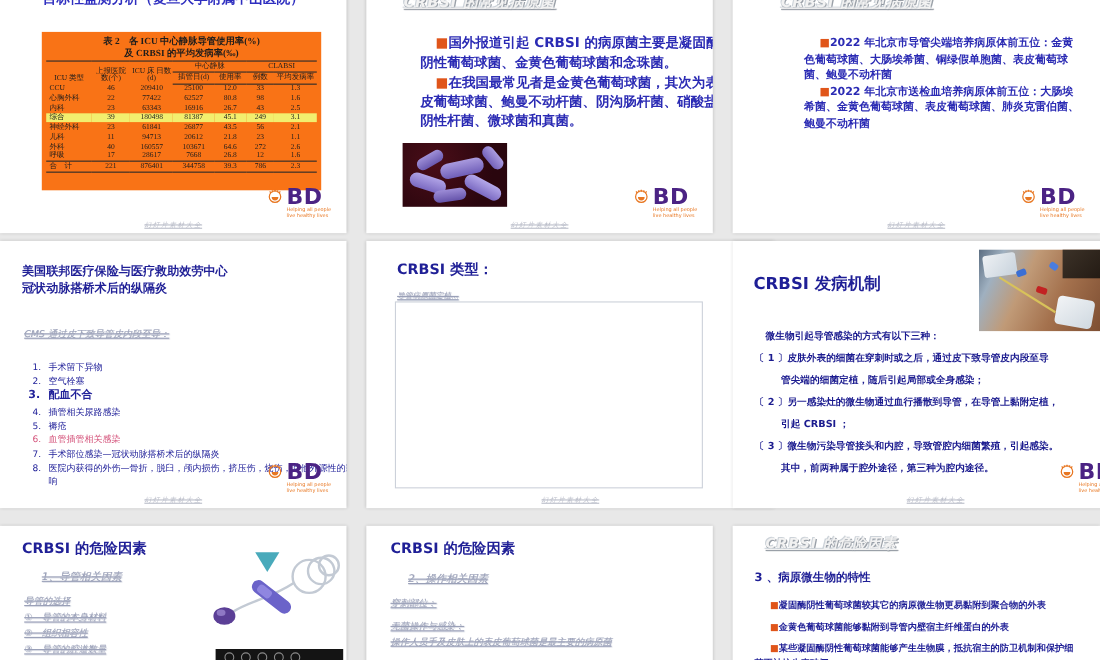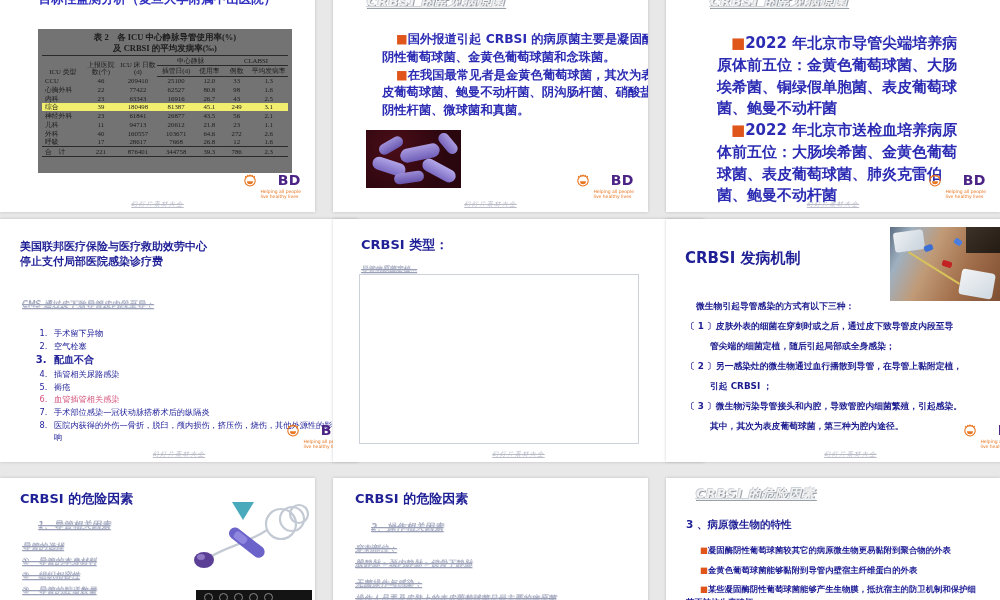--- a/index.html
+++ b/index.html
@@ -11,55 +11,55 @@
 
   
   .wm { position:absolute; bottom:3px; left:50%; transform:translateX(-50%);
         font-size:6px; font-style:italic; color:#babdc9; letter-spacing:1.5px;
         text-decoration:underline line-through; white-space:nowrap; }
 
   
   .bd { position:absolute; right:14px; bottom:12px; display:grid;
         grid-template-columns:auto auto; column-gap:2px; align-items:center; }
   .bd svg { width:16px; height:16px; }
-  .bd-tx { font-weight:bold; font-size:14px; color:#4b2384; line-height:1; letter-spacing:.5px;text-align:right; }
+  .bd-tx { font-weight:bold; font-size:20px; color:#4b2384; line-height:1; letter-spacing:.5px; }
   .bd-tag { grid-column:2; font-size:4.5px; color:#e87722; line-height:1.25; margin-top:1px; }
 
   
   .fancy { font-style:italic; font-weight:bold; letter-spacing:1px;
            color:#f2f2f2; text-shadow:1px 1px 0 #9aa0a8, -1px -1px 0 #cdd3d9, 0 1px 0 #8d949c;
            text-decoration:underline; white-space:nowrap; }
 
   
   .gb { color:#9aa0b8; font-style:italic; text-decoration:underline line-through;
         text-shadow:.5px .5px 0 #c8ccd8; white-space:nowrap; }
 
   
   .scan { position:absolute; left:38px; top:62px; width:254px; height:144px;
-          background:#737373; padding-top:3px; font-family:"Liberation Serif","DejaVu Serif",serif; color:#1c1c1c; }
+          background:#f97316; padding-top:3px; font-family:"Liberation Serif","DejaVu Serif",serif; color:#1c1c1c; }
   .scan .cap { text-align:center; font-weight:bold; font-size:8.5px; line-height:1.25; }
   table.icu { border-collapse:collapse; margin:2px auto 0; width:246px;
               font-size:6.8px; line-height:1.05; border-top:1.4px solid #2a2a2a; border-bottom:1.4px solid #2a2a2a; }
   table.icu th { font-weight:normal; padding:1px 1px; text-align:center; vertical-align:bottom; }
   table.icu .grp { border-bottom:.8px solid #2a2a2a; }
   table.icu thead tr:last-child th { border-bottom:.9px solid #2a2a2a; }
   table.icu td { padding:.8px 1.5px; text-align:center; white-space:nowrap; }
   table.icu td:first-child { text-align:left; padding-left:3px; }
   table.icu tr.hl td { background:#f2ee6e; }
   table.icu tr.total td { border-top:.9px solid #2a2a2a; }
 
   
   .bodytext { position:absolute; font-weight:bold; color:#2b2bb4;margin-left:21px; }
   .bodytext p { text-indent:14px; }
   .sq { color:#e0551a; font-style:normal; }
 
   
   .s4-h { font-weight:bold; color:#1f1f96; font-size:11px; line-height:1.35; }
   .s4-h .en { font-family:"DejaVu Sans Mono","Liberation Mono",monospace; font-size:10px; letter-spacing:.5px; }
-  ol.cms { margin-left:30px; font-size:8.2px; color:#22229a; line-height:1.55; }
+  ol.cms { margin-left:20px; font-size:8.2px; color:#22229a; line-height:1.55; }
   ol.cms li { padding-left:4px; }
   ol.cms li.big { font-size:10px; font-weight:bold; }
   ol.cms li.red { color:#d4527a; }
 
   
   .s6-body { position:absolute; left:20px; top:82px; width:300px;
              color:#1b1b8f; font-weight:600; font-size:8.8px; line-height:1.25; }
   .s6-body div { margin-bottom:9px; }
   .s6-body .ind { margin-left:24px; }
 
@@ -240,44 +240,44 @@
       <span class="bd-tx">BD</span>
       <span class="bd-tag">
         <span>Helping all people</span><br><span>live healthy lives</span>
       </span>
     </div>
     <div class="wm">幻灯片素材大全</div>
   </div>
 
   <div class="slide" style="left:666px;top:-33px;width:334px;height:245px;">
     <div class="fancy" style="position:absolute;left:44px;top:26px;font-size:13px;">CRBSI 的常见病原菌</div>
-    <div class="bodytext" style="left:30px;top:66px;width:252px;font-size:15px;line-height:1.45;">
+    <div class="bodytext" style="left:44px;top:66px;width:252px;font-size:10px;line-height:1.45;">
       <p><span class="sq">■</span><span>2022 年北京市导管尖端培养病原体前五位：金黄色葡萄球菌、大肠埃希菌、铜绿假单胞菌、表皮葡萄球菌、鲍曼不动杆菌</span></p>
       <p><span class="sq">■</span><span>2022 年北京市送检血培养病原体前五位：大肠埃希菌、金黄色葡萄球菌、表皮葡萄球菌、肺炎克雷伯菌、鲍曼不动杆菌</span></p>
     </div>
     <div class="bd">
       <svg viewBox="0 0 20 20">
         <g stroke="#e87722" stroke-width="1.4" fill="none">
           <circle cx="10" cy="11" r="6.5"></circle>
           <path d="M4 5 L5.5 7 M10 3 L10 5.5 M16 5 L14.5 7 M6.8 3.8 L7.6 6 M13.2 3.8 L12.4 6"></path>
         </g>
         <path d="M6.2 11.5 a3.8 3.8 0 0 0 7.6 0 z" fill="#e87722"></path>
       </svg>
       <span class="bd-tx">BD</span>
       <span class="bd-tag">
         <span>Helping all people</span><br><span>live healthy lives</span>
       </span>
     </div>
     <div class="wm">幻灯片素材大全</div>
   </div>
 
-  <div class="slide" style="left:0;top:219px;width:358px;height:243px;">
+  <div class="slide" style="left:0;top:219px;width:315px;height:243px;">
     <div class="s4-h" style="position:absolute;left:20px;top:21px;">
       <div>美国联邦医疗保险与医疗救助效劳中心</div>
-      <div>停止支付局部医院感染诊疗费</div>
+      <div>冠状动脉搭桥术后的纵隔炎</div>
     </div>
     <div style="position:absolute;left:22px;top:78px;font-size:8.5px;line-height:1.7;">
       <div class="gb">CMS 通过皮下致导管皮内段至导：</div>
     </div>
     <ol class="cms" style="position:absolute;left:20px;top:108px;width:284px;">
 
         <li><span>手术留下异物</span></li>
 
         <li><span>空气栓塞</span></li>
 
@@ -335,21 +335,21 @@
         <div><span>〔 1 〕皮肤外表的细菌在穿刺时或之后，通过皮下致导管皮内段至导</span></div>
 
         <div class="ind"><span>管尖端的细菌定植，随后引起局部或全身感染；</span></div>
 
         <div><span>〔 2 〕另一感染灶的微生物通过血行播散到导管，在导管上黏附定植，</span></div>
 
         <div class="ind"><span>引起 CRBSI ；</span></div>
 
         <div><span>〔 3 〕微生物污染导管接头和内腔，导致管腔内细菌繁殖，引起感染。</span></div>
 
-        <div class="ind"><span>其中，其次为表皮葡萄球菌，第三种为腔内途径。</span></div>
+        <div class="ind"><span>其中，前两种属于腔外途径，第三种为腔内途径。</span></div>
 
     </div>
     <div class="bd">
       <svg viewBox="0 0 20 20">
         <g stroke="#e87722" stroke-width="1.4" fill="none">
           <circle cx="10" cy="11" r="6.5"></circle>
           <path d="M4 5 L5.5 7 M10 3 L10 5.5 M16 5 L14.5 7 M6.8 3.8 L7.6 6 M13.2 3.8 L12.4 6"></path>
         </g>
         <path d="M6.2 11.5 a3.8 3.8 0 0 0 7.6 0 z" fill="#e87722"></path>
       </svg>
@@ -401,21 +401,20 @@
   </div>
 
   <div class="slide" style="left:333px;top:478px;width:315px;height:243px;">
     <div style="position:absolute;left:22px;top:12px;font-weight:bold;font-size:13px;color:#1f1f96;">CRBSI 的危险因素</div>
     <div class="gl" style="top:42px;">
 
         <div class="gb head"><span>2、操作相关因素</span></div>
 
         <div class="gb"><span>穿刺部位：</span></div>
 
-        <div class="gb"><span>股静脉＞颈内静脉＞锁骨下静脉</span></div>
 
         <div class="gb gap"><span>无菌操作与感染：</span></div>
 
         <div class="gb"><span>操作人员手及皮肤上的表皮葡萄球菌是最主要的病原菌</span></div>
 
     </div>
   </div>
 
   <div class="slide" style="left:666px;top:478px;width:334px;height:243px;">
     <div class="fancy" style="position:absolute;left:30px;top:8px;font-size:12.5px;">CRBSI 的危险因素</div>

